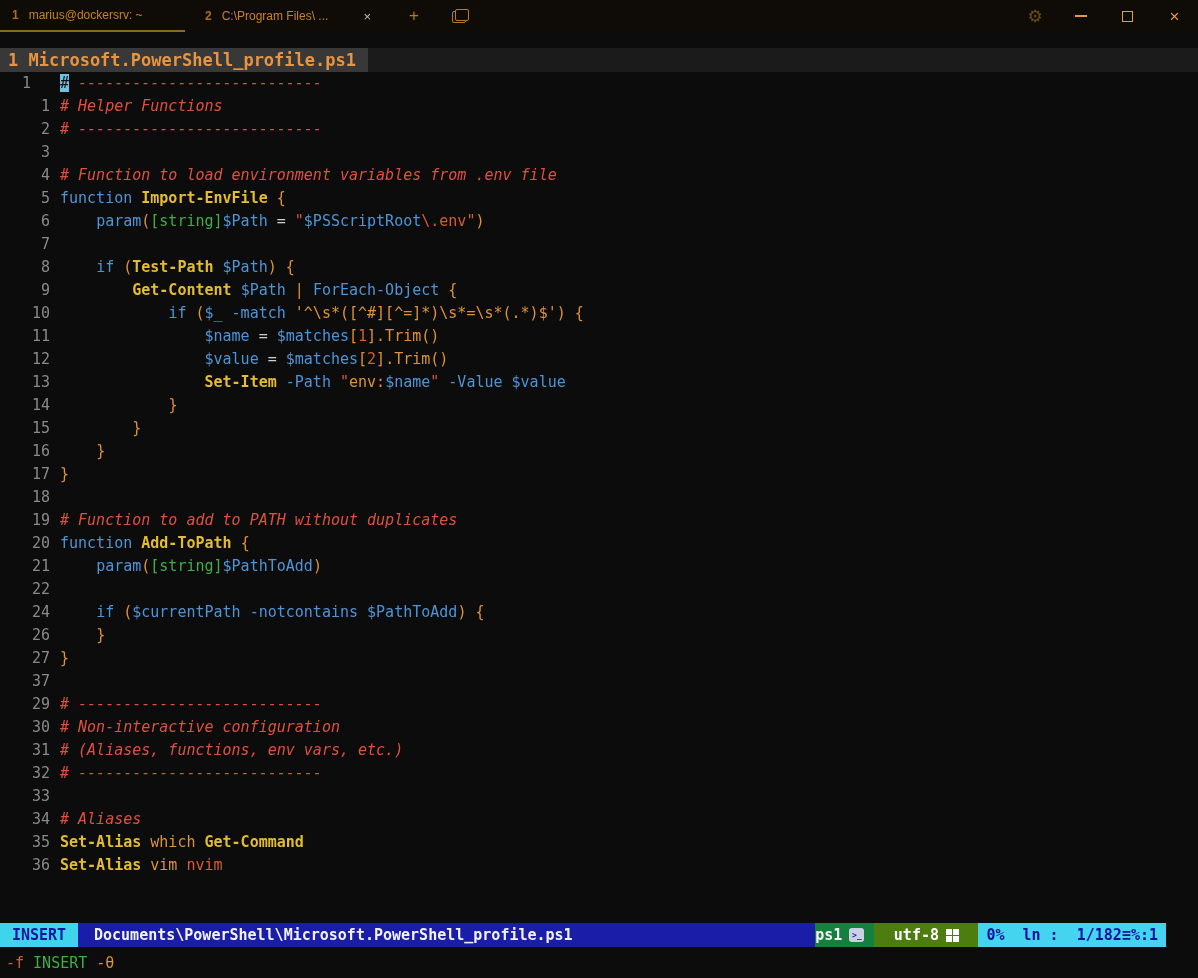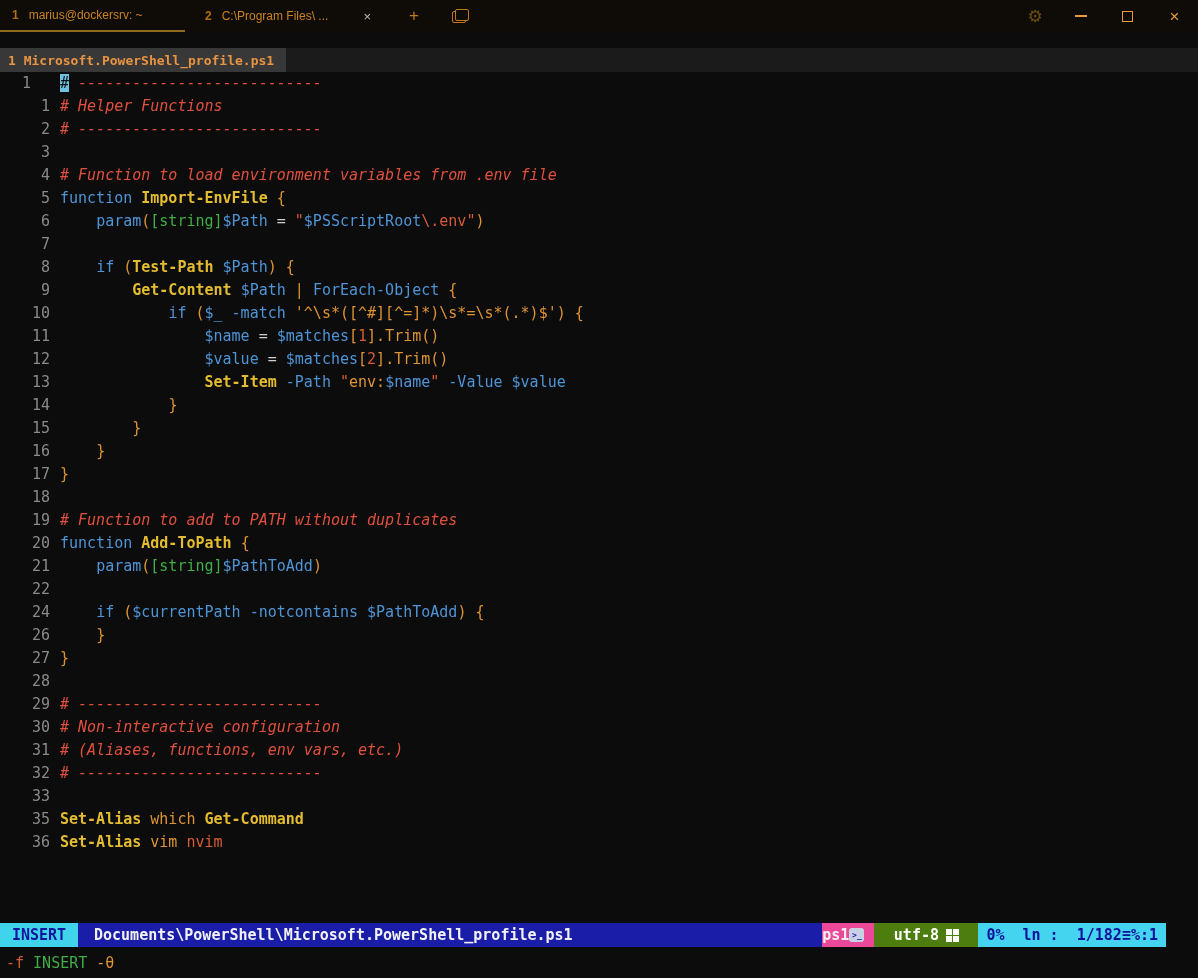--- a/index.html
+++ b/index.html
@@ -46,21 +46,21 @@
   .minbar { width:12px; height:2px; background:#e89a40; }
   .maxbox { width:11px; height:11px; border:1.6px solid #e89a40; }
   .closex { color:#e89a40; font-size:17px; line-height:1; }
 
   
   .topgap { height:16px; background:#0c0c0c; }
   .bufline { height:24px; background:#1b1b1b; display:flex; align-items:center; }
   .bufseg {
     height:24px; display:flex; align-items:center;
     background:#383838; padding:0 12px 0 8px;
-    color:#e89440; font-size:13px; font-weight:700; white-space:pre;
+    color:#e89440; font-size:17px; font-weight:700; white-space:pre;
   }
 
   
   .editor { height:851px; background:#0c0c0c; font-size:15px; }
   .row { display:flex; height:23px; line-height:23px; white-space:pre; }
   .num { width:50px; text-align:right; color:#8a8a8a; flex:none; }
   .num.cur { text-align:left; padding-left:22px; }
   .code { margin-left:10px; }
   .s-c { color:#e0503f; font-style:italic; }
   .s-b { color:#4f94d6;margin-top:22px; }
@@ -73,22 +73,22 @@
 
   
   .statusline {
     width:1166px; height:24px; display:flex; align-items:stretch;
     font-size:15px; font-weight:700; white-space:pre;
   }
   .st-mode { width:78px; background:#3fd3ec; color:#12159b;
              display:flex; align-items:center; justify-content:center; }
   .st-path { flex:1; background:#1a1da8; color:#f2f2f2;
              display:flex; align-items:center; padding-left:16px; }
-  .st-ft   { background:#ec4899; color:#f2f2f2; display:flex; align-items:center;
-             padding-right:10px; }
+  .st-ft   { background:#15803d; color:#f2f2f2; display:flex; align-items:center;
+             gap:7px; padding-right:10px; }
   .ps1icon { width:15px; height:14px; background:#c9d2e4; border-radius:3px;
              color:#1a1da8; font-size:8px; font-weight:700;
              display:flex; align-items:center; justify-content:center; }
   .st-enc  { width:104px; background:#4d7c0f; color:#ffffff;
              display:flex; align-items:center; justify-content:center; gap:7px; }
   .winicon { display:grid; grid-template-columns:6px 6px; grid-template-rows:6px 6px;
              gap:1px; }
   .winicon span { background:#ffffff; }
   .st-pos  { background:#45d4ef; color:#0d109a;
              display:flex; align-items:center; justify-content:center;
@@ -158,26 +158,27 @@
     <div class="row"><span class="num">16</span><span class="code"><span class="s-w">    </span><span class="s-o">}</span></span></div>
     <div class="row"><span class="num">17</span><span class="code"><span class="s-o">}</span></span></div>
     <div class="row"><span class="num">18</span><span class="code"></span></div>
     <div class="row"><span class="num">19</span><span class="code"><span class="s-c"># Function to add to PATH without duplicates</span></span></div>
     <div class="row"><span class="num">20</span><span class="code"><span class="s-b">function</span><span class="s-w"> </span><span class="s-y">Add-ToPath</span><span class="s-w"> </span><span class="s-o">{</span></span></div>
     <div class="row"><span class="num">21</span><span class="code"><span class="s-w">    </span><span class="s-b">param</span><span class="s-o">(</span><span class="s-g">[string]</span><span class="s-b">$PathToAdd</span><span class="s-o">)</span></span></div>
     <div class="row"><span class="num">22</span><span class="code"></span></div>
     <div class="row"><span class="num">24</span><span class="code"><span class="s-w">    </span><span class="s-b">if</span><span class="s-w"> </span><span class="s-o">(</span><span class="s-b">$currentPath</span><span class="s-w"> </span><span class="s-b">-notcontains</span><span class="s-w"> </span><span class="s-b">$PathToAdd</span><span class="s-o">)</span><span class="s-w"> </span><span class="s-o">{</span></span></div>
     <div class="row"><span class="num">26</span><span class="code"><span class="s-w">    </span><span class="s-o">}</span></span></div>
     <div class="row"><span class="num">27</span><span class="code"><span class="s-o">}</span></span></div>
-    <div class="row"><span class="num">28</span><span class="code"></span></div>
+    <div class="row"><span class="num">37</span><span class="code"></span></div>
     <div class="row"><span class="num">29</span><span class="code"><span class="s-c"># ---------------------------</span></span></div>
     <div class="row"><span class="num">30</span><span class="code"><span class="s-c"># Non-interactive configuration</span></span></div>
     <div class="row"><span class="num">31</span><span class="code"><span class="s-c"># (Aliases, functions, env vars, etc.)</span></span></div>
     <div class="row"><span class="num">32</span><span class="code"><span class="s-c"># ---------------------------</span></span></div>
     <div class="row"><span class="num">33</span><span class="code"></span></div>
+    <div class="row"><span class="num">34</span><span class="code"><span class="s-c"># Aliases</span></span></div>
     <div class="row"><span class="num">35</span><span class="code"><span class="s-y">Set-Alias</span><span class="s-w"> </span><span class="s-o">which</span><span class="s-w"> </span><span class="s-y">Get-Command</span></span></div>
     <div class="row"><span class="num">36</span><span class="code"><span class="s-y">Set-Alias</span><span class="s-w"> </span><span class="s-o">vim</span><span class="s-w"> </span><span class="s-q">nvim</span></span></div>
   </div>
 
 <div class="statusline">
   <div class="st-mode">INSERT</div>
   <div class="st-path">Documents\PowerShell\Microsoft.PowerShell_profile.ps1</div>
   <div class="st-ft">
     <span>ps1</span>
     <span class="ps1icon">&gt;_</span>

